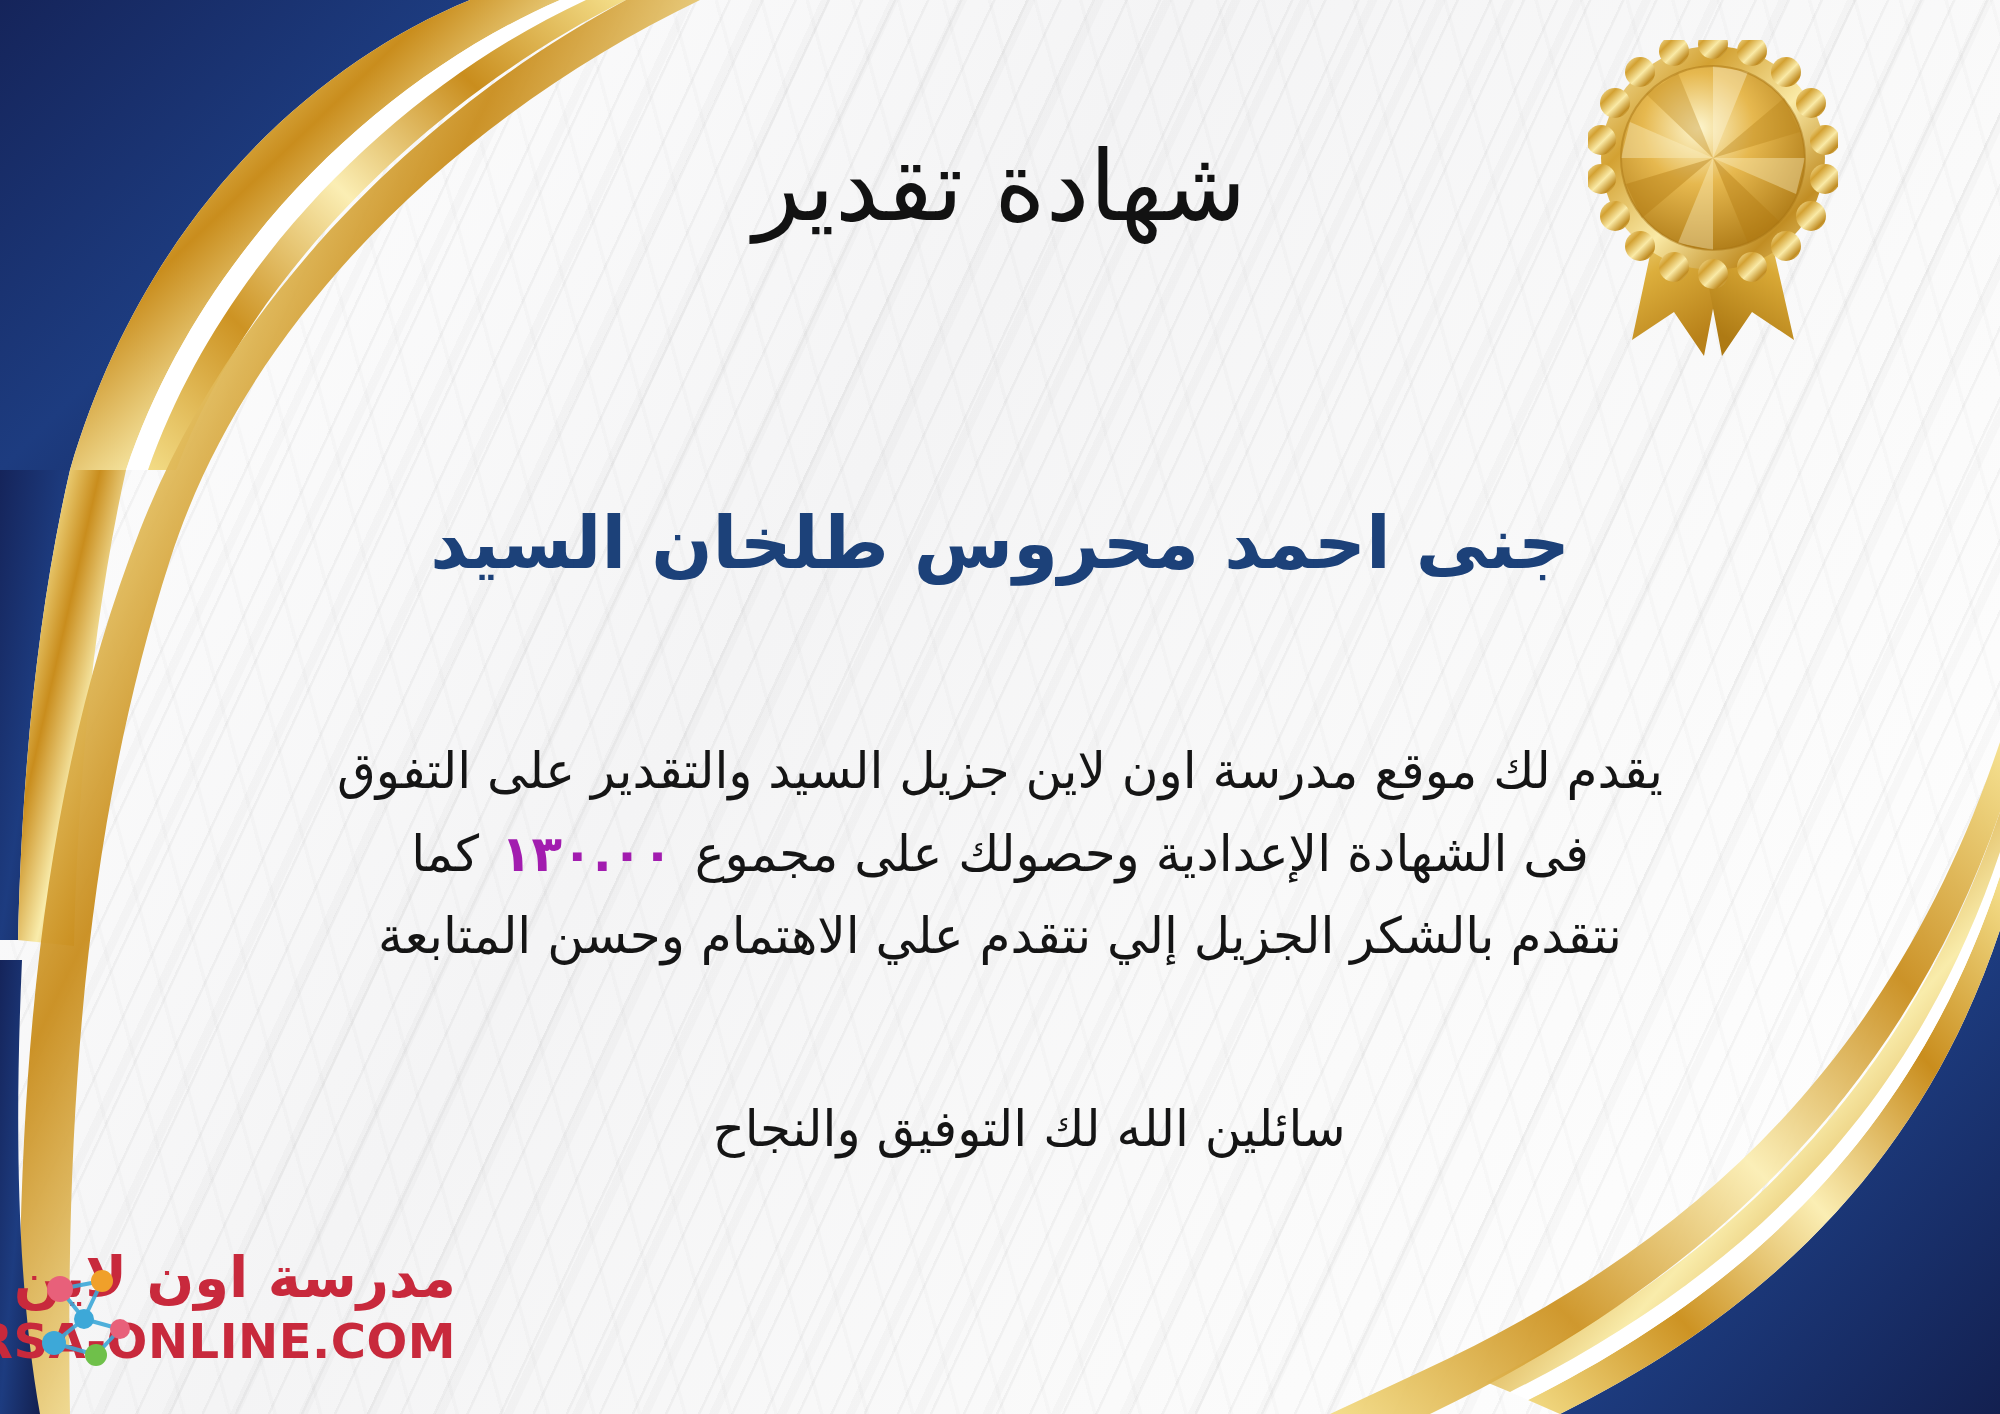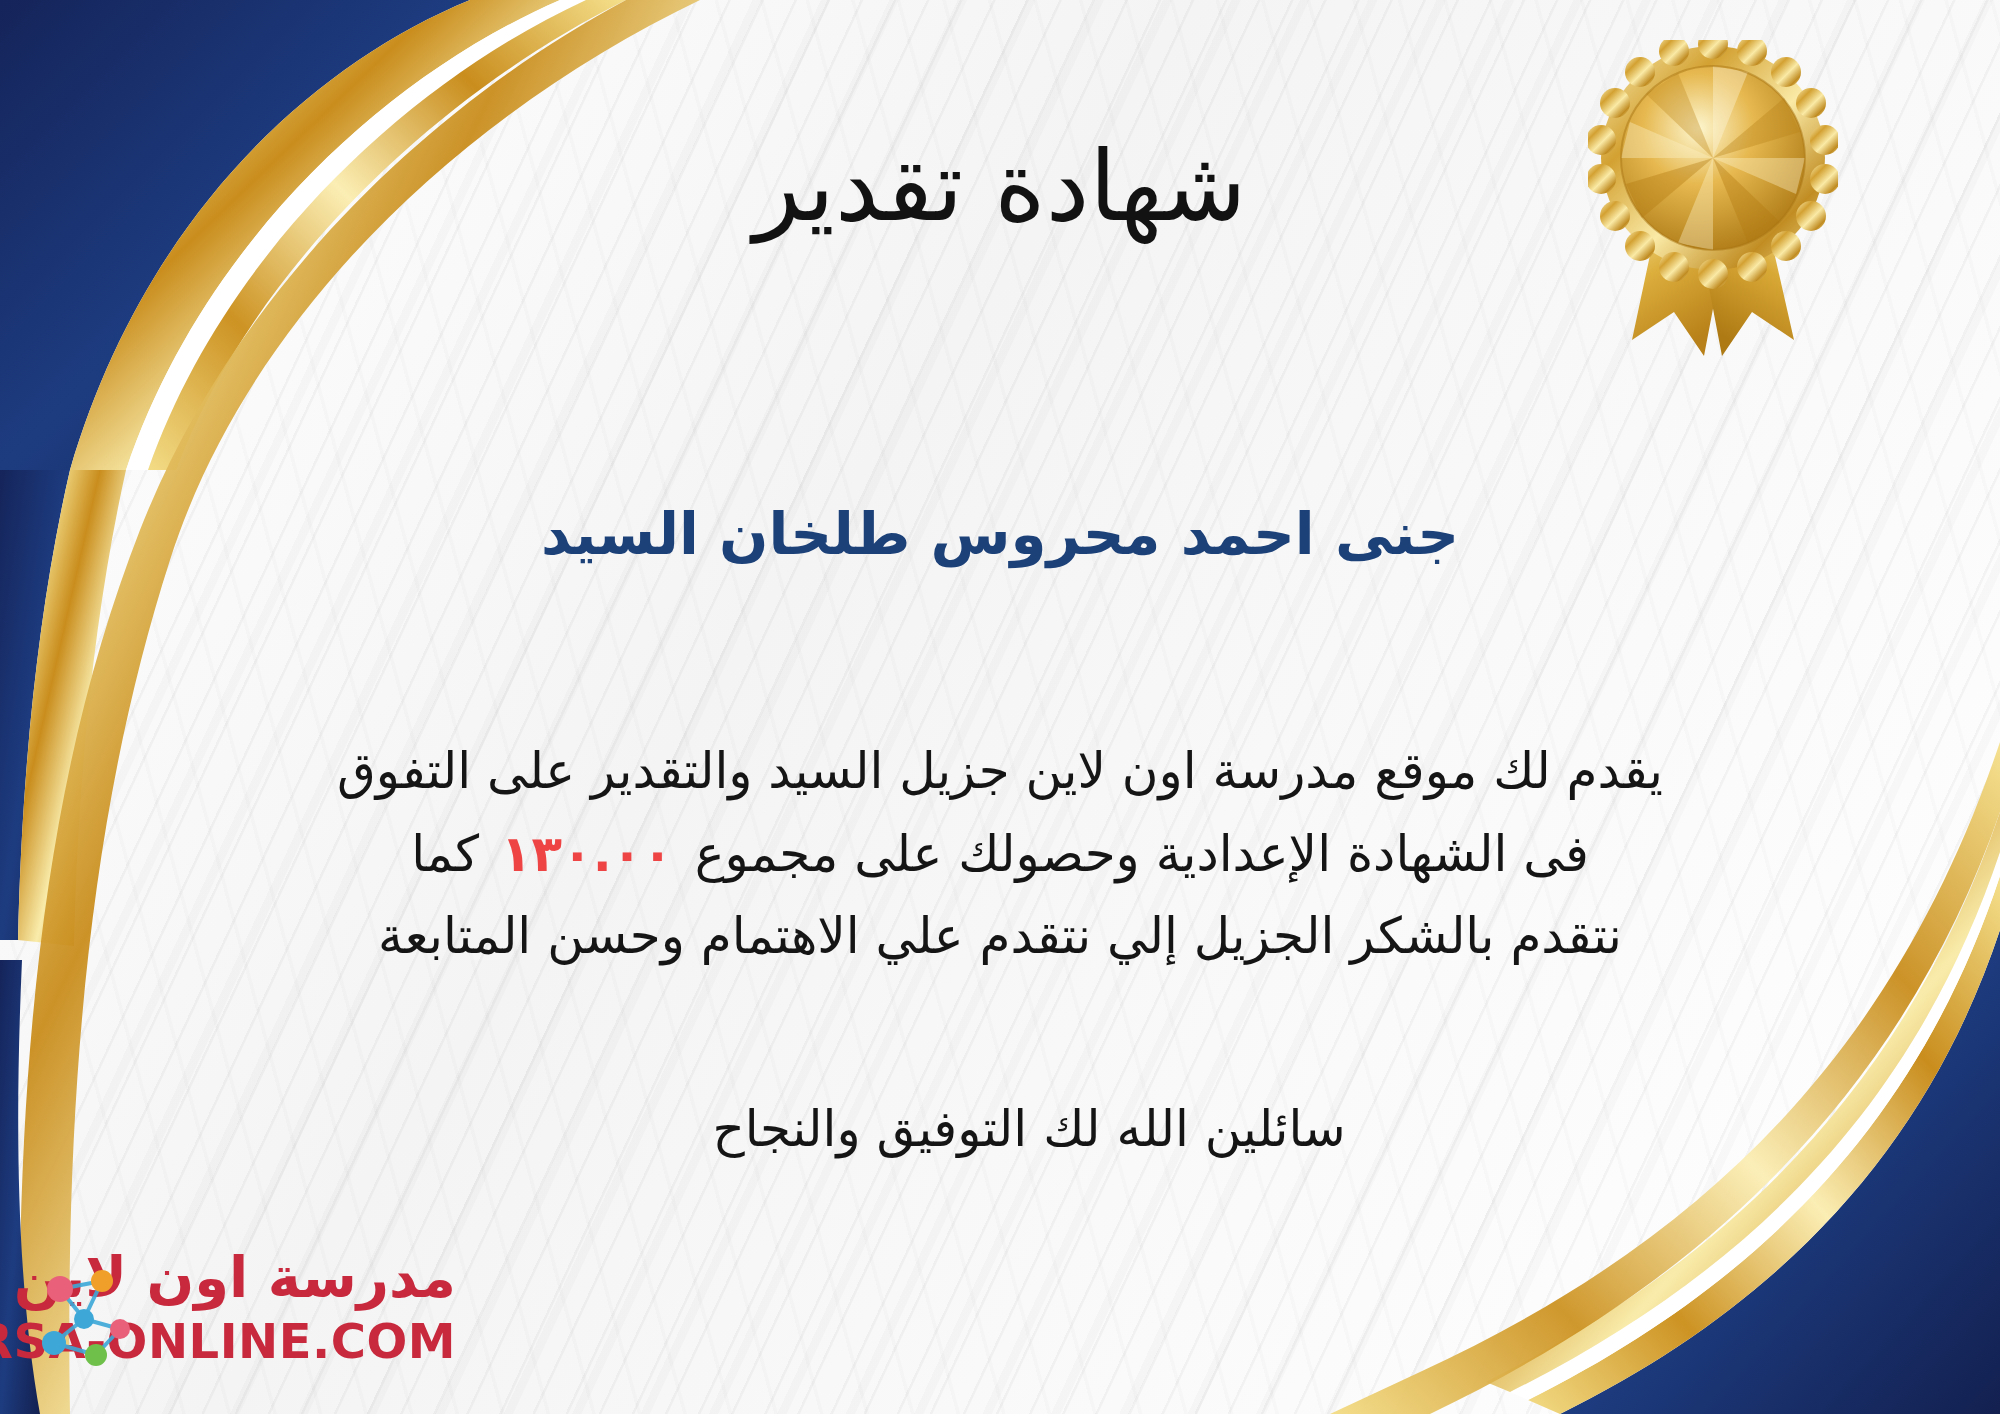--- a/index.html
+++ b/index.html
@@ -69,37 +69,37 @@
     line-height:1.15;
     font-weight:400;
     color:#121212;
     letter-spacing:-1px;
     font-family:"DejaVu Sans", sans-serif;
   }
   .recipient{
     position:absolute;
     top:500px;left:0;width:2000px;
     text-align:center;
-    font-size:58px;
+    font-size:72px;
     font-weight:bold;
     color:#1c4179;
     line-height:1.2;
   }
   .body{
     position:absolute;
     top:730px;left:70px;width:1860px;
     text-align:center;
     font-size:50px;
     line-height:1.65;
     color:#151515;
     font-weight:400;
   }
   .body .line{display:block;white-space:nowrap;}
   .grade{
-    color:#ef4444;
+    color:#a21caf;
     font-weight:bold;
     letter-spacing:2px;
     padding:0 22px;
   }
   .closing{
     position:absolute;
     top:1100px;left:0;width:2000px;
     text-align:center;
     font-size:50px;
     color:#151515;

